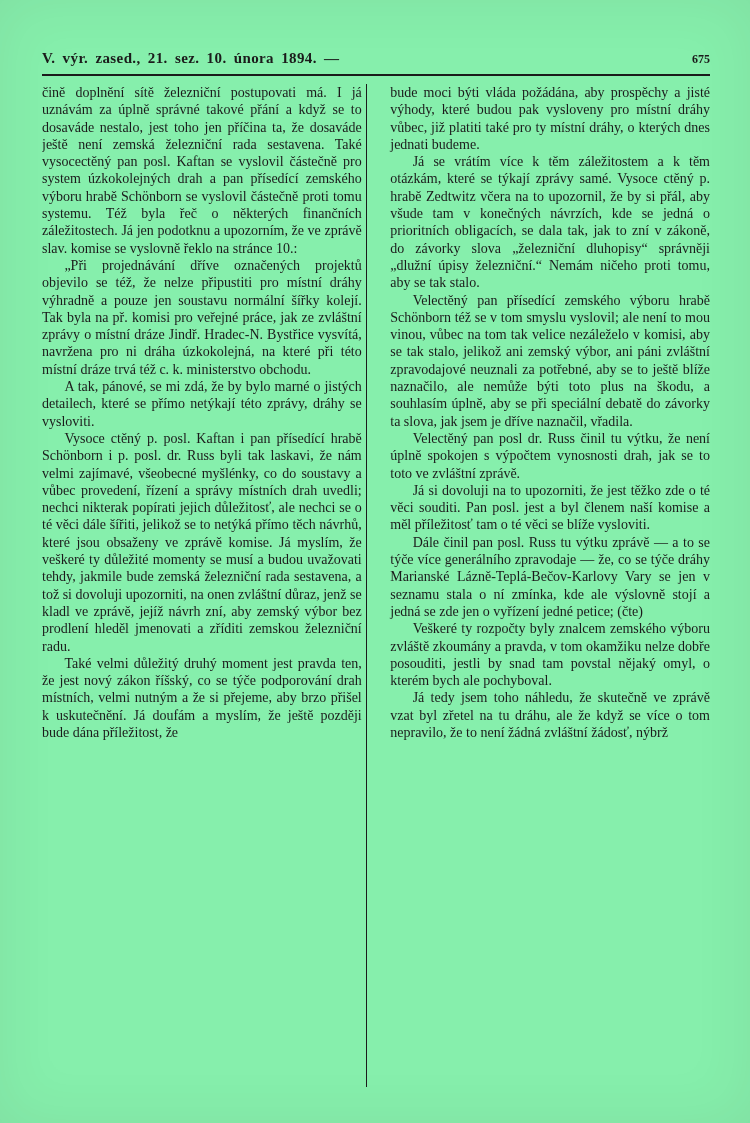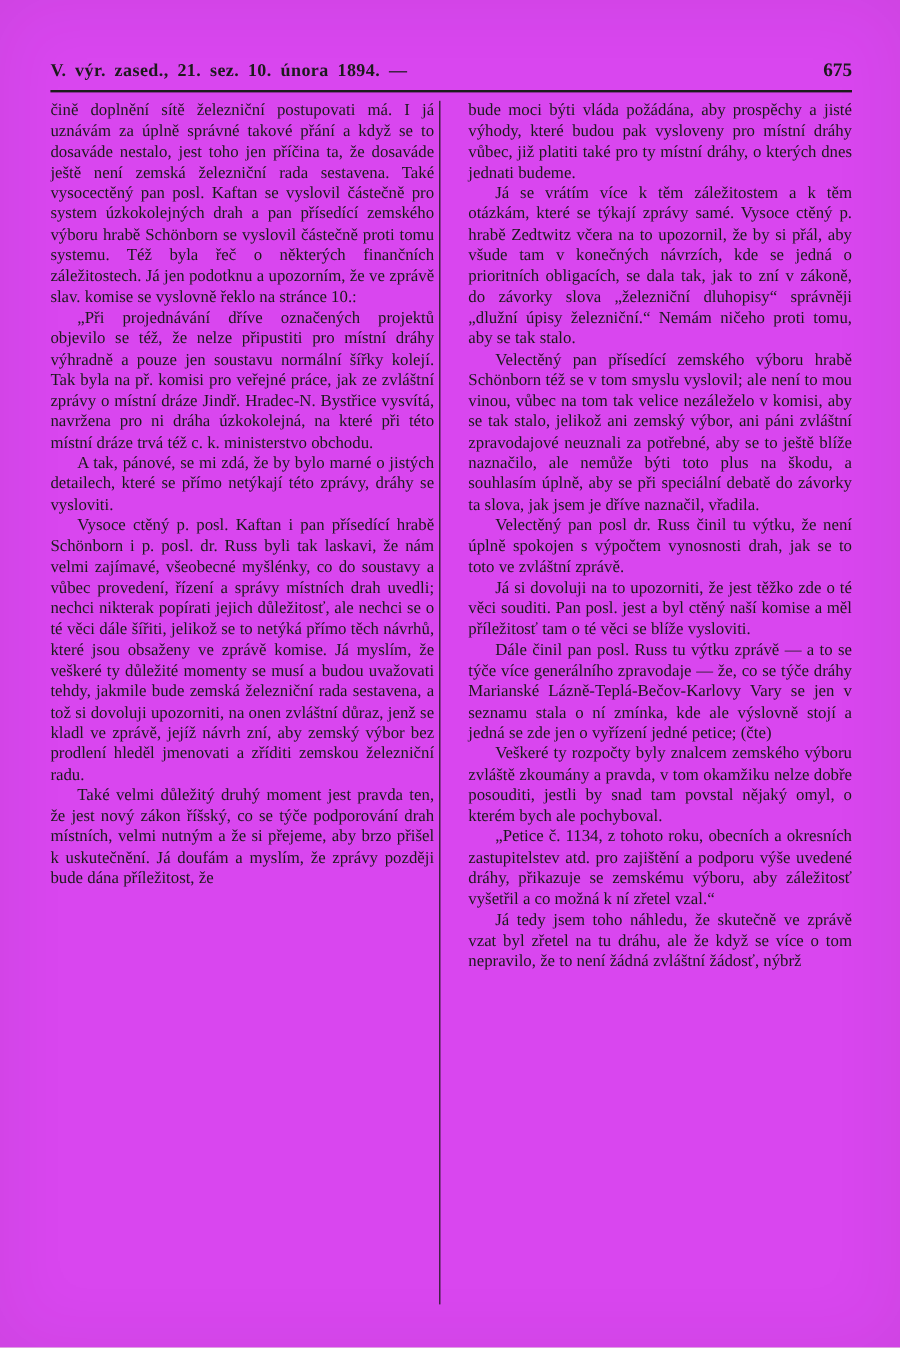--- a/index.html
+++ b/index.html
@@ -5,21 +5,21 @@
   html, body {
     margin: 0;
     padding: 0;
     background: #e8e6e0;
   }
   .page {
     position: relative;
     width: 750px;
     height: 1123px;
     margin: 0 auto;
-    background: #d946ef;
+    background: #86efac;
     color: #1b1b1b;
     font-family: "Liberation Serif", "DejaVu Serif", serif;
     overflow: hidden;
     box-shadow: inset 0 0 60px rgba(60,55,45,0.08);
   }
   .header {
     position: absolute;
     top: 50px;
     left: 42px;
     right: 40px;
@@ -38,21 +38,21 @@
   }
   .header-right {
     font-family: "DejaVu Serif", serif;
     font-weight: bold;
     letter-spacing: 0.3px;
     word-spacing: 3px;
     margin-left: 10px;
   }
   .page-number {
     font-weight: bold;
-    font-size: 16px;
+    font-size: 12px;
     margin-left: 18px;
   }
   .columns {
     position: absolute;
     top: 84px;
     left: 42px;
     right: 40px;
     bottom: 36px;
     display: flex;
   }
@@ -87,29 +87,28 @@
     <span class="header-left">V. výr. zased., 21. sez. 10. února 1894. —</span>
     <span class="page-number">675</span>
   </div>
 
   <div class="columns">
     <div class="column column-left" id="col-left">
         <p>čině doplnění sítě železniční postupovati má. I já uznávám za úplně správné takové přání a když se to dosaváde nestalo, jest toho jen příčina ta, že dosaváde ještě není zemská železniční rada sestavena. Také vysocectěný pan posl. Kaftan se vyslovil částečně pro system úzkokolejných drah a pan přísedící zemského výboru hrabě Schönborn se vyslovil částečně proti tomu systemu. Též byla řeč o některých finančních záležitostech. Já jen podotknu a upozorním, že ve zprávě slav. komise se vyslovně řeklo na stránce 10.:</p>
         <p class="indent">„Při projednávání dříve označených projektů objevilo se též, že nelze připustiti pro místní dráhy výhradně a pouze jen soustavu normální šířky kolejí. Tak byla na př. komisi pro veřejné práce, jak ze zvláštní zprávy o místní dráze Jindř. Hradec-N. Bystřice vysvítá, navržena pro ni dráha úzkokolejná, na které při této místní dráze trvá též c. k. ministerstvo obchodu.</p>
         <p class="indent">A tak, pánové, se mi zdá, že by bylo marné o jistých detailech, které se přímo netýkají této zprávy, dráhy se vysloviti.</p>
         <p class="indent">Vysoce ctěný p. posl. Kaftan i pan přísedící hrabě Schönborn i p. posl. dr. Russ byli tak laskavi, že nám velmi zajímavé, všeobecné myšlénky, co do soustavy a vůbec provedení, řízení a správy místních drah uvedli; nechci nikterak popírati jejich důležitosť, ale nechci se o té věci dále šířiti, jelikož se to netýká přímo těch návrhů, které jsou obsaženy ve zprávě komise. Já myslím, že veškeré ty důležité momenty se musí a budou uvažovati tehdy, jakmile bude zemská železniční rada sestavena, a tož si dovoluji upozorniti, na onen zvláštní důraz, jenž se kladl ve zprávě, jejíž návrh zní, aby zemský výbor bez prodlení hleděl jmenovati a zříditi zemskou železniční radu.</p>
-        <p class="indent">Také velmi důležitý druhý moment jest pravda ten, že jest nový zákon říšský, co se týče podporování drah místních, velmi nutným a že si přejeme, aby brzo přišel k uskutečnění. Já doufám a myslím, že zprávy později bude dána příležitost, že</p>
+        <p class="indent">Také velmi důležitý druhý moment jest pravda ten, že jest nový zákon říšský, co se týče podporování drah místních, velmi nutným a že si přejeme, aby brzo přišel k uskutečnění. Já doufám a myslím, že ještě později bude dána příležitost, že</p>
       </div>
     <div class="column-divider"></div>
     <div class="column column-right" id="col-right">
         <p>bude moci býti vláda požádána, aby prospěchy a jisté výhody, které budou pak vysloveny pro místní dráhy vůbec, již platiti také pro ty místní dráhy, o kterých dnes jednati budeme.</p>
         <p class="indent">Já se vrátím více k těm záležitostem a k těm otázkám, které se týkají zprávy samé. Vysoce ctěný p. hrabě Zedtwitz včera na to upozornil, že by si přál, aby všude tam v konečných návrzích, kde se jedná o prioritních obligacích, se dala tak, jak to zní v zákoně, do závorky slova „železniční dluhopisy“ správněji „dlužní úpisy železniční.“ Nemám ničeho proti tomu, aby se tak stalo.</p>
         <p class="indent">Velectěný pan přísedící zemského výboru hrabě Schönborn též se v tom smyslu vyslovil; ale není to mou vinou, vůbec na tom tak velice nezáleželo v komisi, aby se tak stalo, jelikož ani zemský výbor, ani páni zvláštní zpravodajové neuznali za potřebné, aby se to ještě blíže naznačilo, ale nemůže býti toto plus na škodu, a souhlasím úplně, aby se při speciální debatě do závorky ta slova, jak jsem je dříve naznačil, vřadila.</p>
         <p class="indent">Velectěný pan posl dr. Russ činil tu výtku, že není úplně spokojen s výpočtem vynosnosti drah, jak se to toto ve zvláštní zprávě.</p>
-        <p class="indent">Já si dovoluji na to upozorniti, že jest těžko zde o té věci souditi. Pan posl. jest a byl ctěný naší komise a měl příležitosť tam o té věci se blíže vysloviti.</p>
+        <p class="indent">Já si dovoluji na to upozorniti, že jest těžko zde o té věci souditi. Pan posl. jest a byl členem naší komise a měl příležitosť tam o té věci se blíže vysloviti.</p>
         <p class="indent">Dále činil pan posl. Russ tu výtku zprávě — a to se týče více generálního zpravodaje — že, co se týče dráhy Marianské Lázně-Teplá-Bečov-Karlovy Vary se jen v seznamu stala o ní zmínka, kde ale výslovně stojí a jedná se zde jen o vyřízení jedné petice; (čte)</p>
         <p class="indent">Veškeré ty rozpočty byly znalcem zemského výboru zvláště zkoumány a pravda, v tom okamžiku nelze dobře posouditi, jestli by snad tam povstal nějaký omyl, o kterém bych ale pochyboval.</p>
-        <p class="indent">„Petice č. 1134, z tohoto roku, obecních a okresních zastupitelstev atd. pro zajištění a podporu výše uvedené dráhy, přikazuje se zemskému výboru, aby záležitosť vyšetřil a co možná k ní zřetel vzal.“</p>
         <p class="indent">Já tedy jsem toho náhledu, že skutečně ve zprávě vzat byl zřetel na tu dráhu, ale že když se více o tom nepravilo, že to není žádná zvláštní žádosť, nýbrž</p>
       </div>
   </div>
 
 </div>
 
 </body></html>

